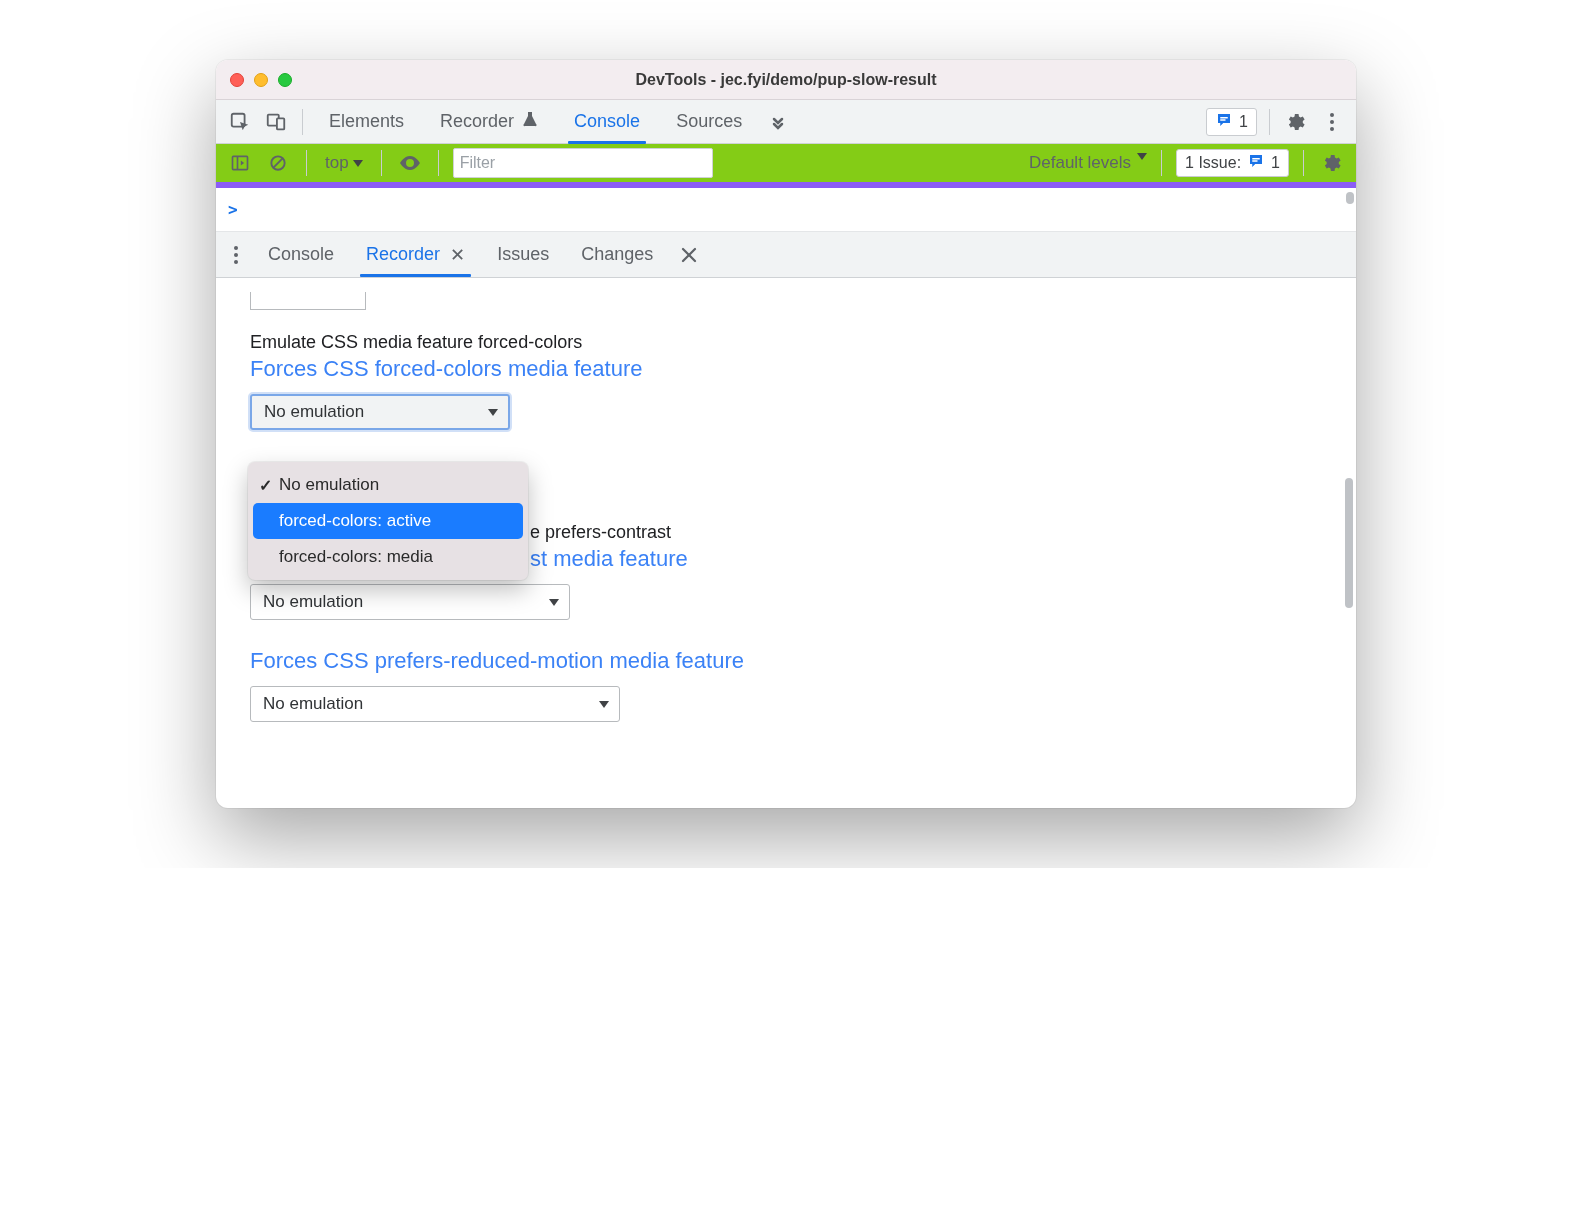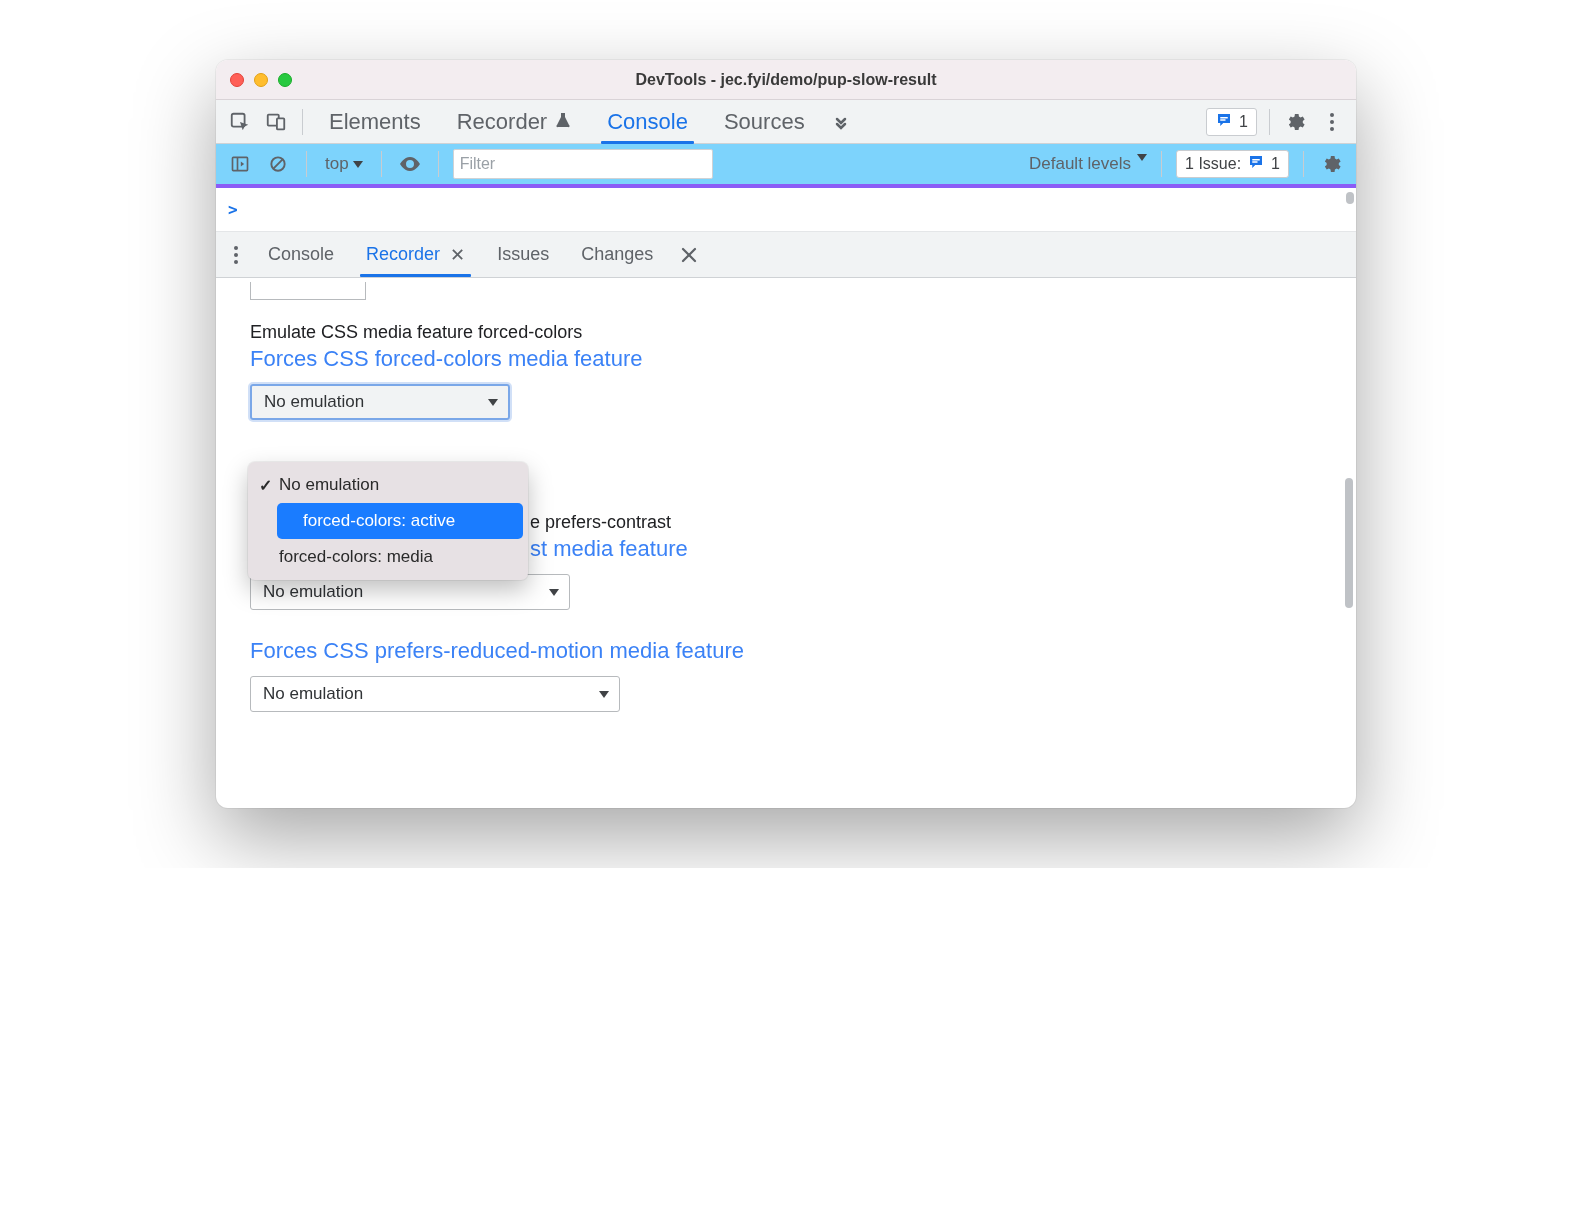--- a/index.html
+++ b/index.html
@@ -56,21 +56,21 @@
       border-radius: 3px;
       cursor: pointer;
     }
     .icon-btn svg { display: block; }
     .divider-v { width: 1px; height: 26px; background: #c9ccd0; margin: 0 4px; }
     .tab {
       padding: 0 14px;
       height: 44px;
       display: flex;
       align-items: center;
-      font-size: 22px;
+      font-size: 18px;
       color: #5f6368;
       cursor: pointer;
       position: relative;
       gap: 6px;
     }
     .tab.active {
       color: #1a73e8;
     }
     .tab.active::after {
       content: "";
@@ -87,22 +87,22 @@
       background: #fff;
       border-radius: 3px;
       padding: 2px 8px;
       font-size: 16px;
       color: #404346;
       cursor: pointer;
     }
     .chat-icon-blue { color: #1a73e8; }
     .subtoolbar {
       height: 44px;
-      background: #7dd3fc;
-      border-bottom: 4px solid #8b5cf6;
+      background: #84cc16;
+      border-bottom: 6px solid #8b5cf6;
       display: flex;
       align-items: center;
       padding: 0 10px;
       gap: 10px;
     }
     .context-select {
       display: flex; align-items: center; gap: 4px;
       font-size: 17px; color: #5f6368;
       padding: 0 4px;
       cursor: pointer;
@@ -167,21 +167,21 @@
       width: 28px; height: 28px;
       display: flex; align-items: center; justify-content: center;
       cursor: pointer;
     }
     .drawer-content {
       position: relative;
       height: 530px;
       overflow: hidden;
     }
     .rendering-panel {
-      padding: 4px 34px 0 34px;
+      padding: 14px 34px 0 34px;
     }
     .partial-select {
       width: 116px; height: 18px;
       border-left: 1px solid #b7babd;
       border-right: 1px solid #b7babd;
       border-bottom: 1px solid #b7babd;
       margin-bottom: 22px;
     }
     .setting-block { margin-bottom: 18px; }
     .setting-title { font-size: 18px; color: #202124; margin-bottom: 3px; }
@@ -238,21 +238,20 @@
       content: "✓";
       position: absolute;
       left: 6px;
       font-size: 16px;
       color: #2a2a2a;
       font-weight: 700;
     }
     .dd-item.highlight {
       background: #1a7cff;
       color: #fff;
-      margin-left: 24px;
     }
     .scroll-thumb-drawer {
       position: absolute;
       right: 3px; top: 200px;
       width: 8px; height: 130px;
       background: #bfc2c6;
       border-radius: 4px;
     }
     .flask-icon { margin-left: 2px; }
     .dots-v { display: flex; flex-direction: column; gap: 3px; align-items:center; justify-content:center; }

